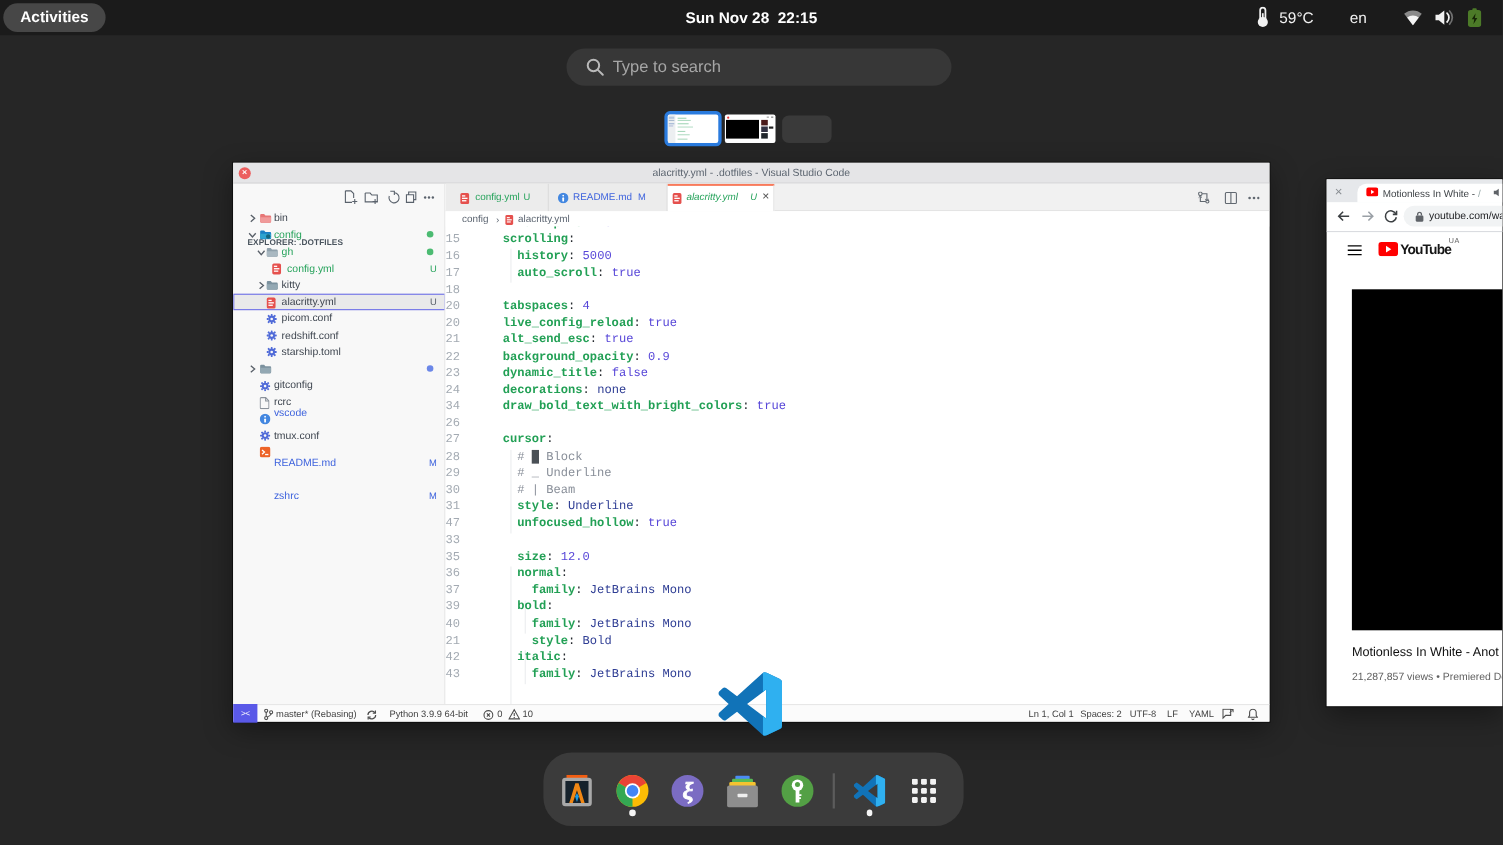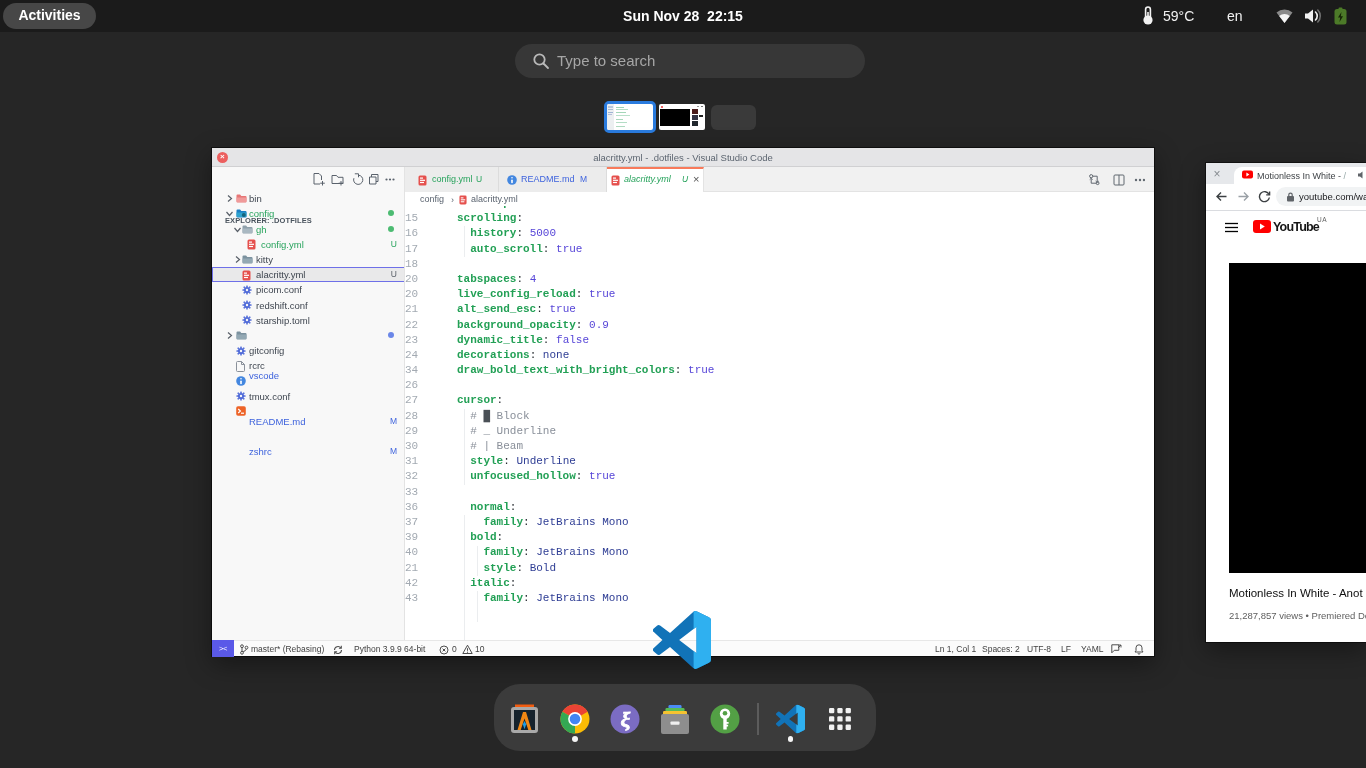--- a/index.html
+++ b/index.html
@@ -416,22 +416,23 @@
 <div class="cl"><span class="ln">22</span><span class="k">background_opacity</span><span class="p">:</span> <span class="n">0.9</span></div>
 <div class="cl"><span class="ln">23</span><span class="k">dynamic_title</span><span class="p">:</span> <span class="n">false</span></div>
 <div class="cl"><span class="ln">24</span><span class="k">decorations</span><span class="p">:</span> <span class="s">none</span></div>
 <div class="cl"><span class="ln">34</span><span class="k">draw_bold_text_with_bright_colors</span><span class="p">:</span> <span class="n">true</span></div>
 <div class="cl"><span class="ln">26</span></div>
 <div class="cl"><span class="ln">27</span><span class="k">cursor</span><span class="p">:</span></div>
 <div class="cl"><span class="ln">28</span><span class="c">  # <span style="color:#4a5056">█</span> Block</span></div>
 <div class="cl"><span class="ln">29</span><span class="c">  # _ Underline</span></div>
 <div class="cl"><span class="ln">30</span><span class="c">  # | Beam</span></div>
 <div class="cl"><span class="ln">31</span><span class="k">  style</span><span class="p">:</span> <span class="s">Underline</span></div>
-<div class="cl"><span class="ln">32</span><span class="k">  unfocused_hollow</span><span class="p">:</span> <span class="n">true</span></div>
+<div class="cl"><span class="ln">47</span><span class="k">  unfocused_hollow</span><span class="p">:</span> <span class="n">true</span></div>
 <div class="cl"><span class="ln">33</span></div>
+<div class="cl"><span class="ln">35</span><span class="k">  size</span><span class="p">:</span> <span class="n">12.0</span></div>
 <div class="cl"><span class="ln">36</span><span class="k">  normal</span><span class="p">:</span></div>
 <div class="cl"><span class="ln">37</span><span class="k">    family</span><span class="p">:</span> <span class="s">JetBrains Mono</span></div>
 <div class="cl"><span class="ln">39</span><span class="k">  bold</span><span class="p">:</span></div>
 <div class="cl"><span class="ln">40</span><span class="k">    family</span><span class="p">:</span> <span class="s">JetBrains Mono</span></div>
 <div class="cl"><span class="ln">21</span><span class="k">    style</span><span class="p">:</span> <span class="s">Bold</span></div>
 <div class="cl"><span class="ln">42</span><span class="k">  italic</span><span class="p">:</span></div>
 <div class="cl"><span class="ln">43</span><span class="k">    family</span><span class="p">:</span> <span class="s">JetBrains Mono</span></div>
         </div>
     </div>
   </div>

